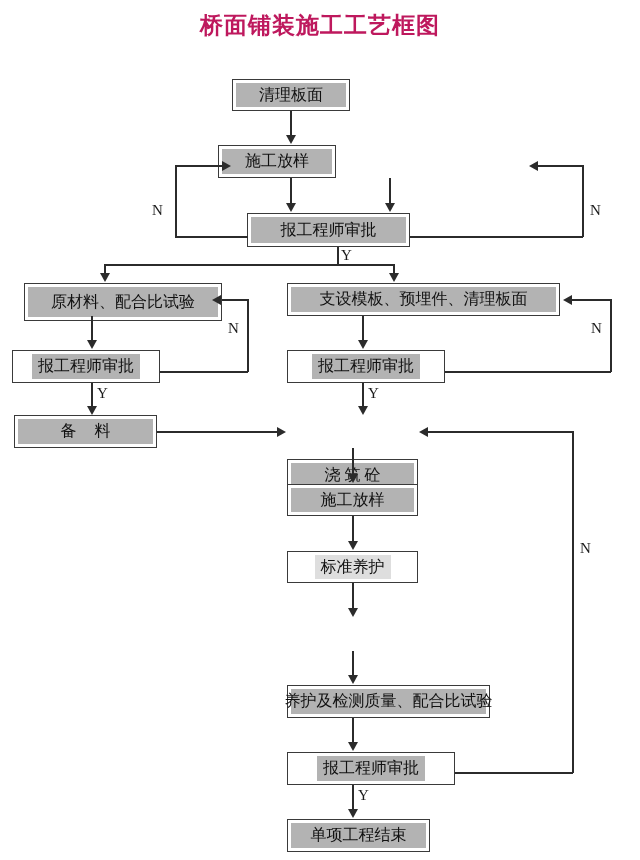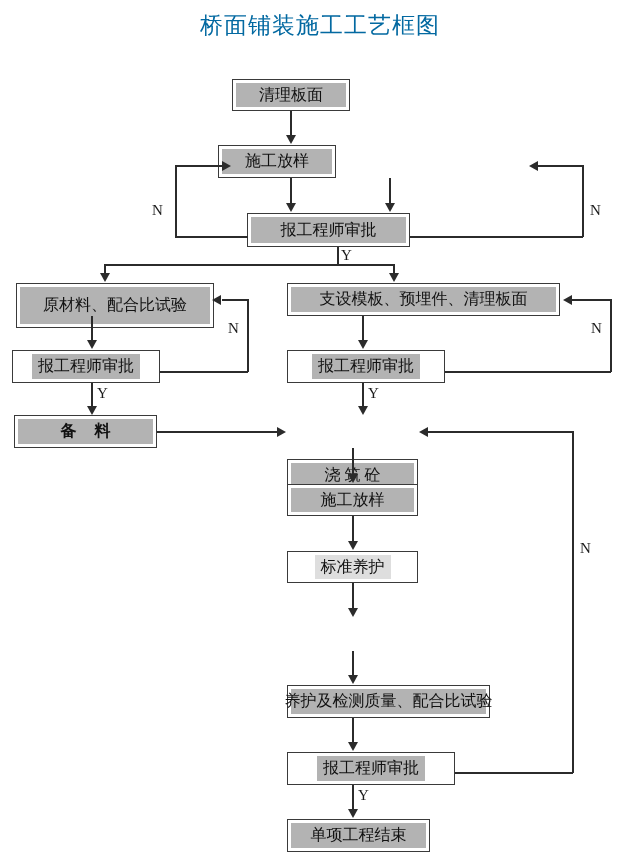--- a/index.html
+++ b/index.html
@@ -17,23 +17,23 @@
     background: #ffffff;
     overflow: hidden;
   }
   #title {
     position: absolute;
     left: 0;
     top: 10px;
     width: 640px;
     text-align: center;
     font-size: 23px;
-    font-weight: normal;
+    font-weight: bold;
     letter-spacing: 1px;
-    color: #0369a1;
+    color: #be185d;
     font-family: "Liberation Serif", "DejaVu Serif", serif;
   }
   .node {
     position: absolute;
     box-sizing: border-box;
     border: 1.5px solid #3a3a3a;
     background: #ffffff;
     display: flex;
     align-items: center;
     justify-content: center;
@@ -46,21 +46,21 @@
     width: 100%;
     height: 100%;
     background: #b3b3b3;
     font-size: 16px;
     color: #111111;
     white-space: nowrap;
     font-family: "Liberation Serif", "DejaVu Serif", serif;
   }
   .node.light .fill { background: #dedede; }
   .node.narrowfill .fill { width: auto; padding: 0 6px; }
-  .node.spaced .fill { letter-spacing: 7px; text-indent: 7px; font-weight: bold; }
+  .node.spaced .fill { letter-spacing: 7px; text-indent: 7px; }
   
   .vline, .hline {
     position: absolute;
     background: #2b2b2b;
   }
   .vline { width: 1.5px; }
   .hline { height: 1.5px; }
   .arrow {
     position: absolute;
     width: 0;
@@ -97,21 +97,21 @@
 
   <div class="node" style="left: 232px; top: 79px; width: 118px; height: 32px;">
     <span class="fill">清理板面</span>
   </div>
   <div class="node" style="left: 218px; top: 145px; width: 118px; height: 33px;">
     <span class="fill">施工放样</span>
   </div>
   <div class="node" style="left: 247px; top: 213px; width: 163px; height: 34px;">
     <span class="fill">报工程师审批</span>
   </div>
-  <div class="node" style="left: 16px; top: 283px; width: 198px; height: 45px;">
+  <div class="node" style="left: 24px; top: 283px; width: 198px; height: 38px;">
     <span class="fill">原材料、配合比试验</span>
   </div>
   <div class="node narrowfill" style="left: 12px; top: 350px; width: 148px; height: 33px;">
     <span class="fill">报工程师审批</span>
   </div>
   <div class="node" style="left: 287px; top: 283px; width: 273px; height: 33px;">
     <span class="fill">支设模板、预埋件、清理板面</span>
   </div>
   <div class="node narrowfill" style="left: 287px; top: 350px; width: 158px; height: 33px;">
     <span class="fill">报工程师审批</span>

